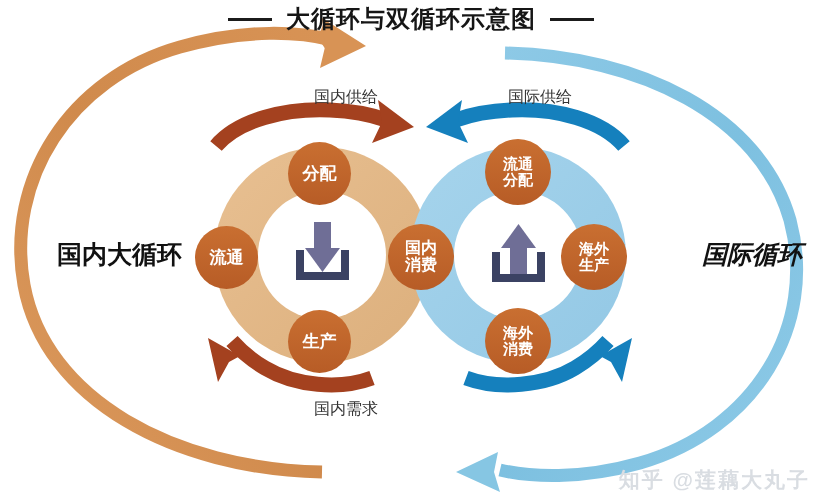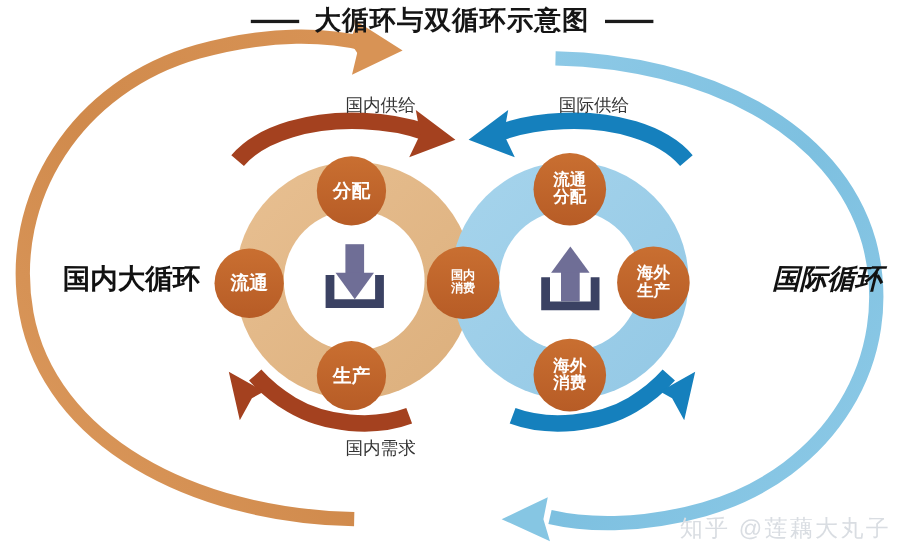--- a/index.html
+++ b/index.html
@@ -32,21 +32,21 @@
     position:absolute;z-index:35;border-radius:50%;
     display:flex;align-items:center;justify-content:center;
     color:#ffffff;font-weight:bold;text-align:left;
     box-sizing:border-box;
   }
   .node span{display:block;line-height:1.04;}
 
   .watermark{
     position:absolute;right:12px;bottom:6px;z-index:50;
     font-size:21px;color:#d9dde2;letter-spacing:2px;white-space:nowrap;
-    font-weight:normal;
+    font-weight:bold;
   }
 </style>
 </head>
 <body>
 
 <div id="stage">
 
   <div class="title-wrap">
     <div class="title-rule"></div>
     <div class="title-text">大循环与双循环示意图</div>
@@ -152,21 +152,21 @@
   </div>
 
   <div class="node" style="left:195px;top:226px;width:63px;height:63px;background:linear-gradient(180deg,#c96f31,#b75c26);font-size:17px;">
     <span>流通</span>
   </div>
 
   <div class="node" style="left:288px;top:310px;width:63px;height:63px;background:linear-gradient(180deg,#c96f31,#b75c26);font-size:17px;">
     <span>生产</span>
   </div>
 
-  <div class="node" style="left:388px;top:224px;width:66px;height:66px;background:linear-gradient(180deg,#c96f31,#b75c26);font-size:11px;flex-direction:column;">
+  <div class="node" style="left:388px;top:224px;width:66px;height:66px;background:linear-gradient(180deg,#c96f31,#b75c26);font-size:16px;flex-direction:column;">
     <span>国内</span>
     <span>消费</span>
   </div>
 
   <div class="node" style="left:485px;top:139px;width:66px;height:66px;background:linear-gradient(180deg,#c96f31,#b75c26);font-size:15px;flex-direction:column;">
     <span>流通</span>
     <span>分配</span>
   </div>
 
   <div class="node" style="left:561px;top:224px;width:66px;height:66px;background:linear-gradient(180deg,#c96f31,#b75c26);font-size:15px;flex-direction:column;">

